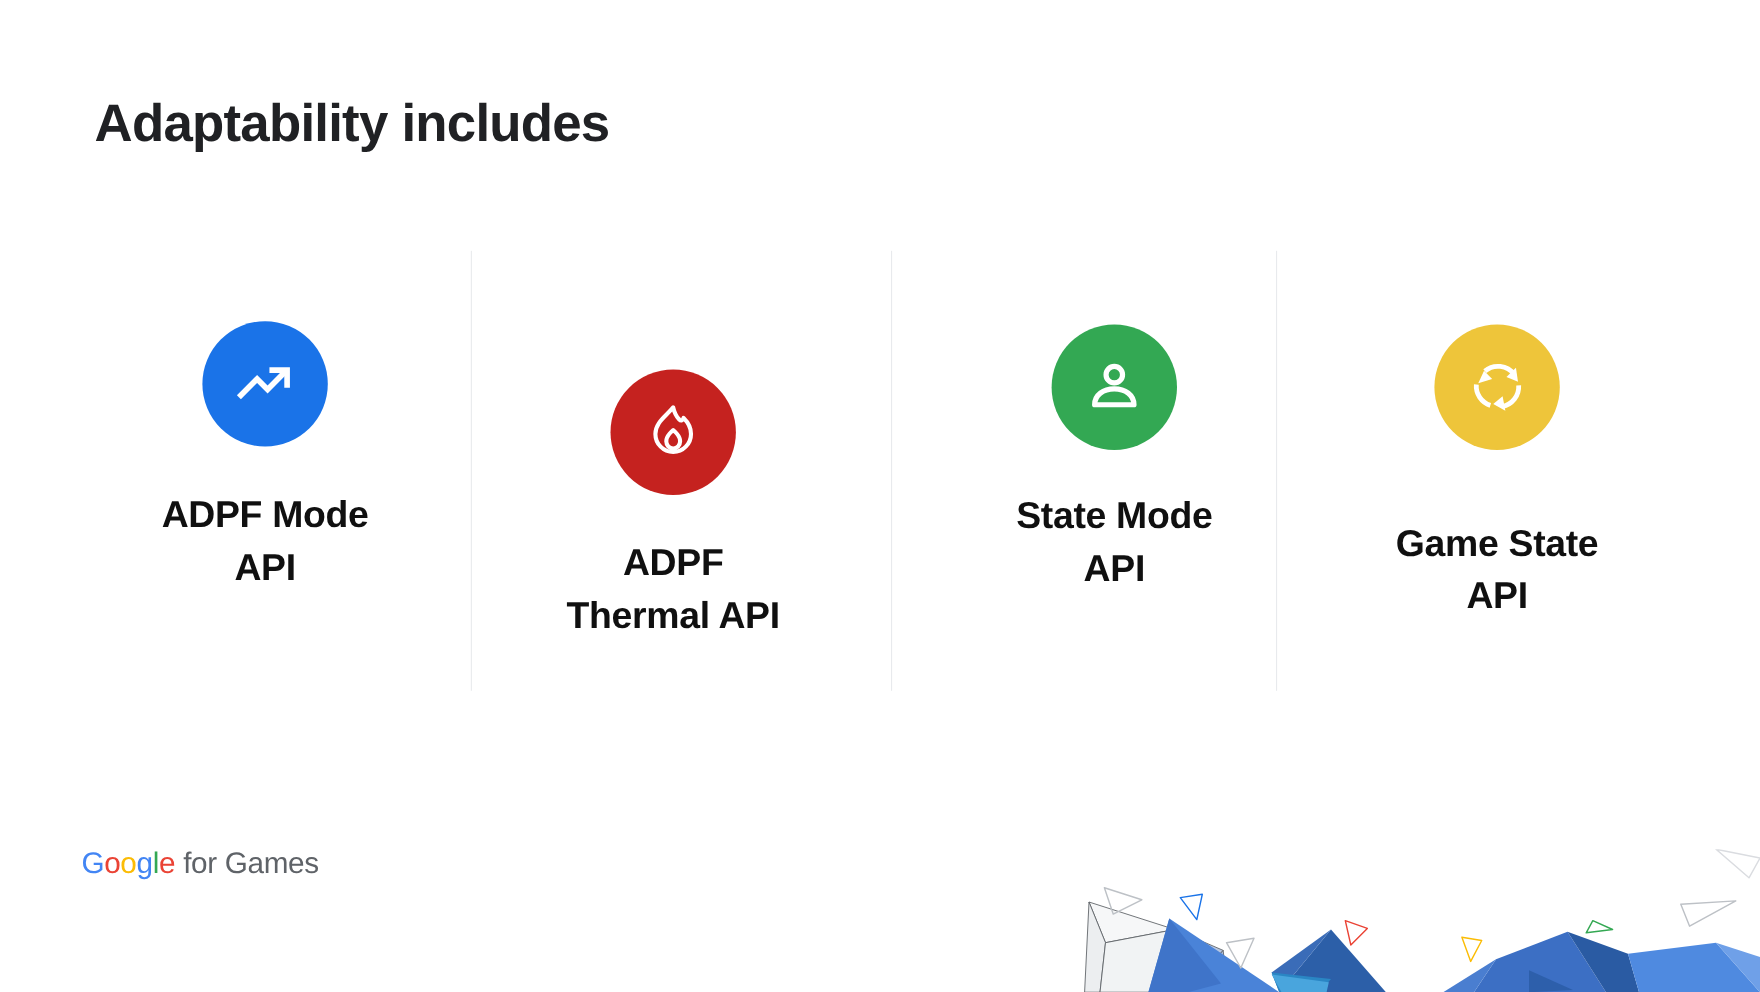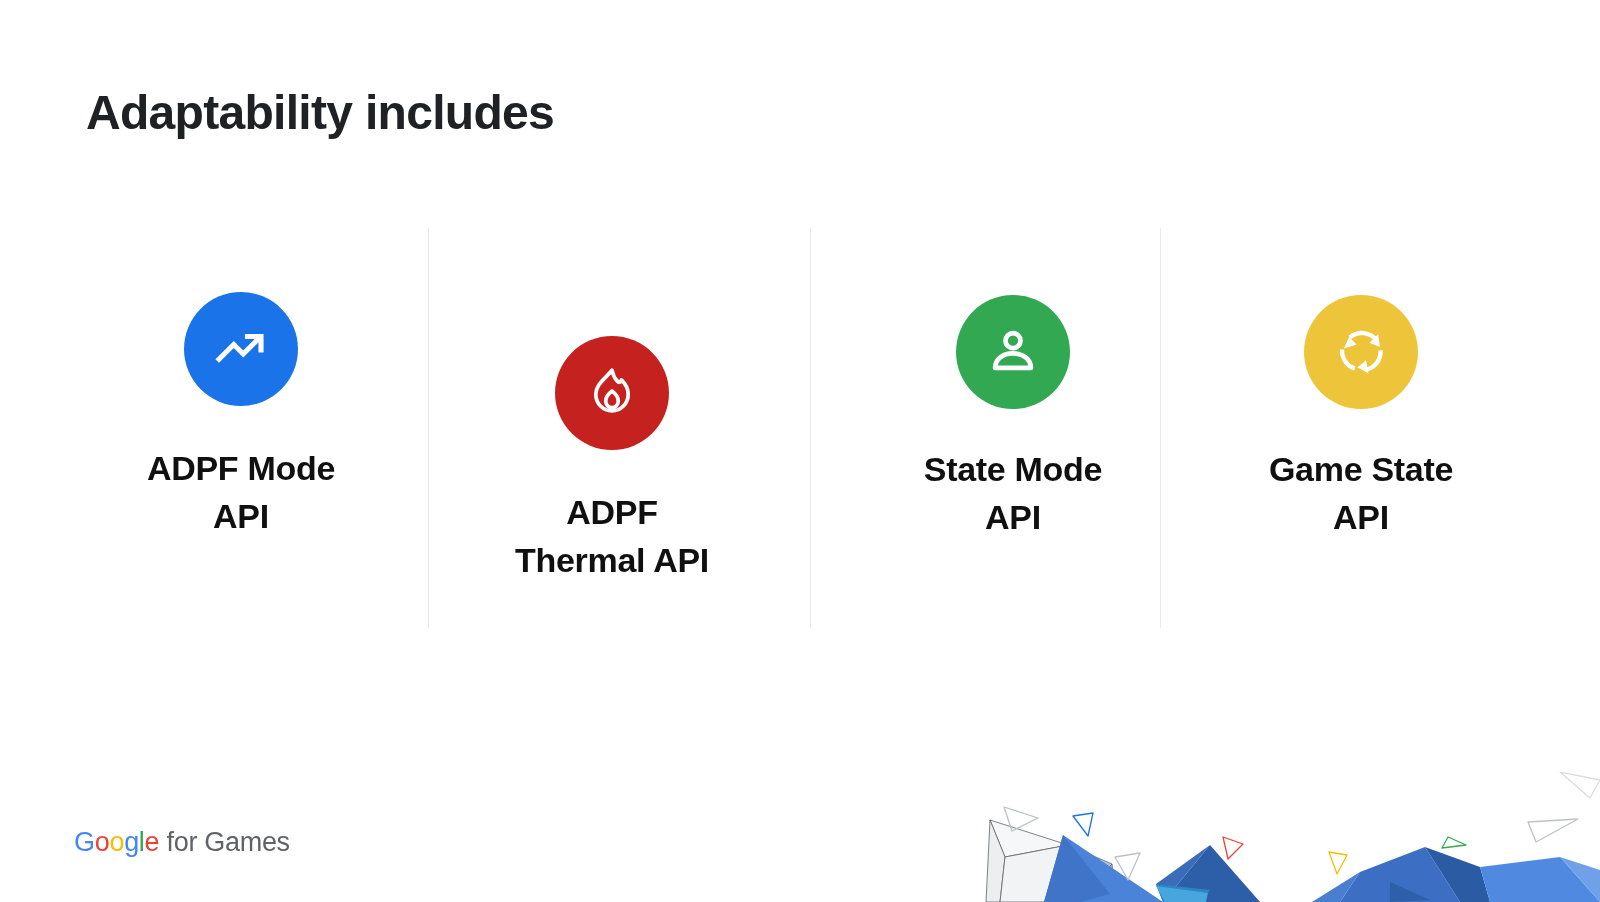--- a/index.html
+++ b/index.html
@@ -61,21 +61,21 @@
     top: 0;
     width: 300px;
     height: 400px;
     display: flex;
     flex-direction: column;
     align-items: center;
   }
   .card.c1 { left: 17px;   }
   .card.c2 { left: 388px; justify-content: center;  }
   .card.c3 { left: 789px;  }
-  .card.c4 { left: 1137px; }
+  .card.c4 { left: 1137px; gap: 25px; }
 
   .icon-circle {
     width: 114px;
     height: 114px;
     border-radius: 50%;
     display: flex;
     align-items: center;
     justify-content: center;
     flex: none;
   }
@@ -96,21 +96,21 @@
     letter-spacing: -0.3px;
     width: 330px;
   }
   .card.c3 .card-label,
   .card.c4 .card-label { margin-top: 36px; }
 
   
   .footer-logo {
     position: absolute;
     left: 74px;
-    top: 829px;
+    top: 772px;
     font-size: 27px;
     font-weight: 400;
     letter-spacing: -0.3px;
     white-space: nowrap;
     line-height: 1;
   }
   .footer-logo .g1 { color: #4285f4; }
   .footer-logo .g2 { color: #ea4335; }
   .footer-logo .g3 { color: #fbbc05; }
   .footer-logo .g4 { color: #4285f4; }

